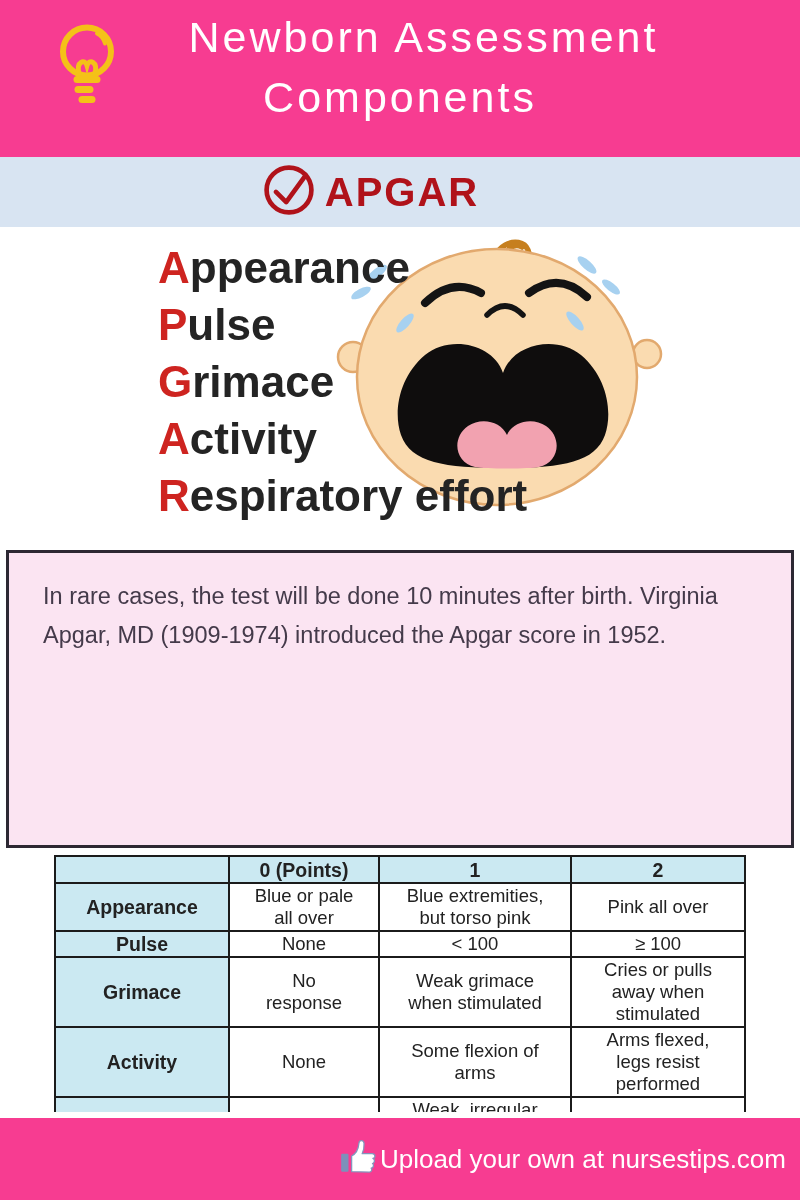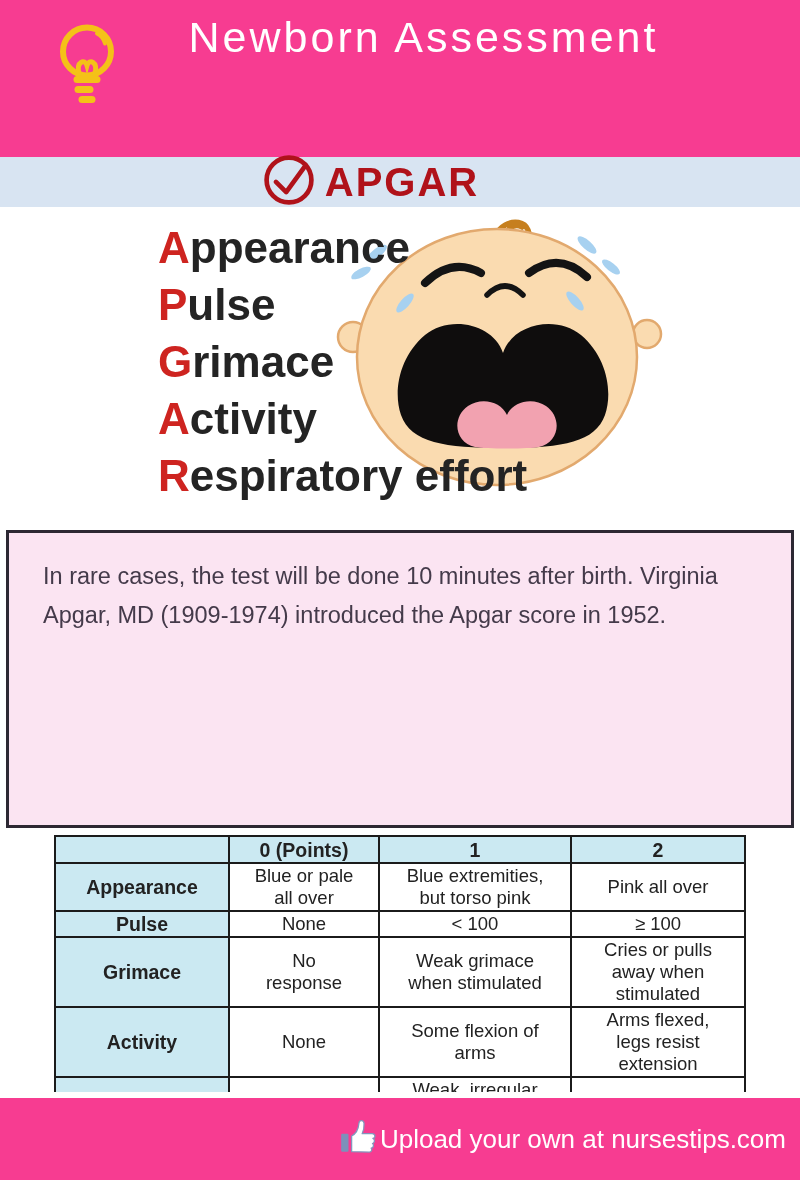--- a/index.html
+++ b/index.html
@@ -6,21 +6,21 @@
     font-family:"Liberation Sans",sans-serif;background:#fff;}
   .page{width:800px;height:1200px;display:flex;flex-direction:column;}
 
   
   .header{height:157px;background:#f73c91;position:relative;color:#fff;flex:none;}
   .bulb{position:absolute;left:52px;top:20px;}
   .title-line1{padding-top:13px;text-align:center;font-size:43px;letter-spacing:3px;margin-left:47px;}
   .title-line2{margin-top:11px;text-align:center;font-size:43px;letter-spacing:3px;}
 
   
-  .band{height:50px;background:#d8e4f2;display:flex;align-items:center;justify-content:center;flex:none;}
+  .band{height:70px;background:#d8e4f2;display:flex;align-items:center;justify-content:center;flex:none;}
   .band-inner{display:flex;align-items:center;gap:8px;transform:translateX(-30px);}
   .apgar-word{color:#b0121a;font-size:40px;font-weight:bold;letter-spacing:2px;}
 
   
   .acronym-section{height:323px;background:#fff;position:relative;flex:none;}
   .acronym-list{position:absolute;left:158px;top:12px;z-index:2;}
   .acronym-line{font-size:44px;font-weight:bold;color:#242424;line-height:57px;white-space:nowrap;}
   .acronym-line .init{color:#ce2420;}
   .baby{position:absolute;left:335px;top:0;z-index:1;}
 
@@ -61,20 +61,21 @@
       <svg width="70" height="98" viewBox="0 0 70 95" fill="none">
         <circle cx="35" cy="30" r="24" stroke="#F4C118" stroke-width="6"></circle>
         <path d="M45 12 A16 16 0 0 1 53 22" stroke="#F4C118" stroke-width="4" stroke-linecap="round"></path>
         <path d="M27 52 C24 40 33 37 35 44 C37 37 46 40 43 52" stroke="#F4C118" stroke-width="5" stroke-linecap="round"></path>
         <path d="M25 58 H45" stroke="#F4C118" stroke-width="7" stroke-linecap="round"></path>
         <path d="M26 68 H38" stroke="#F4C118" stroke-width="7" stroke-linecap="round"></path>
         <path d="M30 78 H40" stroke="#F4C118" stroke-width="7" stroke-linecap="round"></path>
       </svg>
     </span>
     <div class="title-line1">Newborn Assessment</div>
+    <div class="title-line2">Components</div>
   </div>
 
   <div class="band">
     <div class="band-inner">
       <span>
         <svg width="56" height="56" viewBox="0 0 60 60" fill="none">
           <circle cx="30" cy="30" r="24" stroke="#B0121A" stroke-width="5"></circle>
           <path d="M16 32 L27 43 L48 14" stroke="#B0121A" stroke-width="5" stroke-linecap="round" stroke-linejoin="round"></path>
         </svg>
       </span>
@@ -156,21 +157,21 @@
       <tr class="h-tall">
         <td class="row-label">Grimace</td>
         <td>No response</td>
         <td>Weak grimace when stimulated</td>
         <td>Cries or pulls away when stimulated</td>
       </tr>
       <tr class="h-tall">
         <td class="row-label">Activity</td>
         <td>None</td>
         <td>Some flexion of arms</td>
-        <td>Arms flexed, legs resist extension</td>
+        <td>Arms flexed, legs resist performed</td>
       </tr>
       <tr class="h-tall">
         <td class="row-label">Respirations</td>
         <td>None</td>
         <td>Weak, irregular or gasping</td>
         <td>Strong cry</td>
       </tr>
     </tbody>
       </table>
     <div class="caption">0-3 Critically Low, 4-6 Fairly Low, 7-10 Generally Normal</div>

